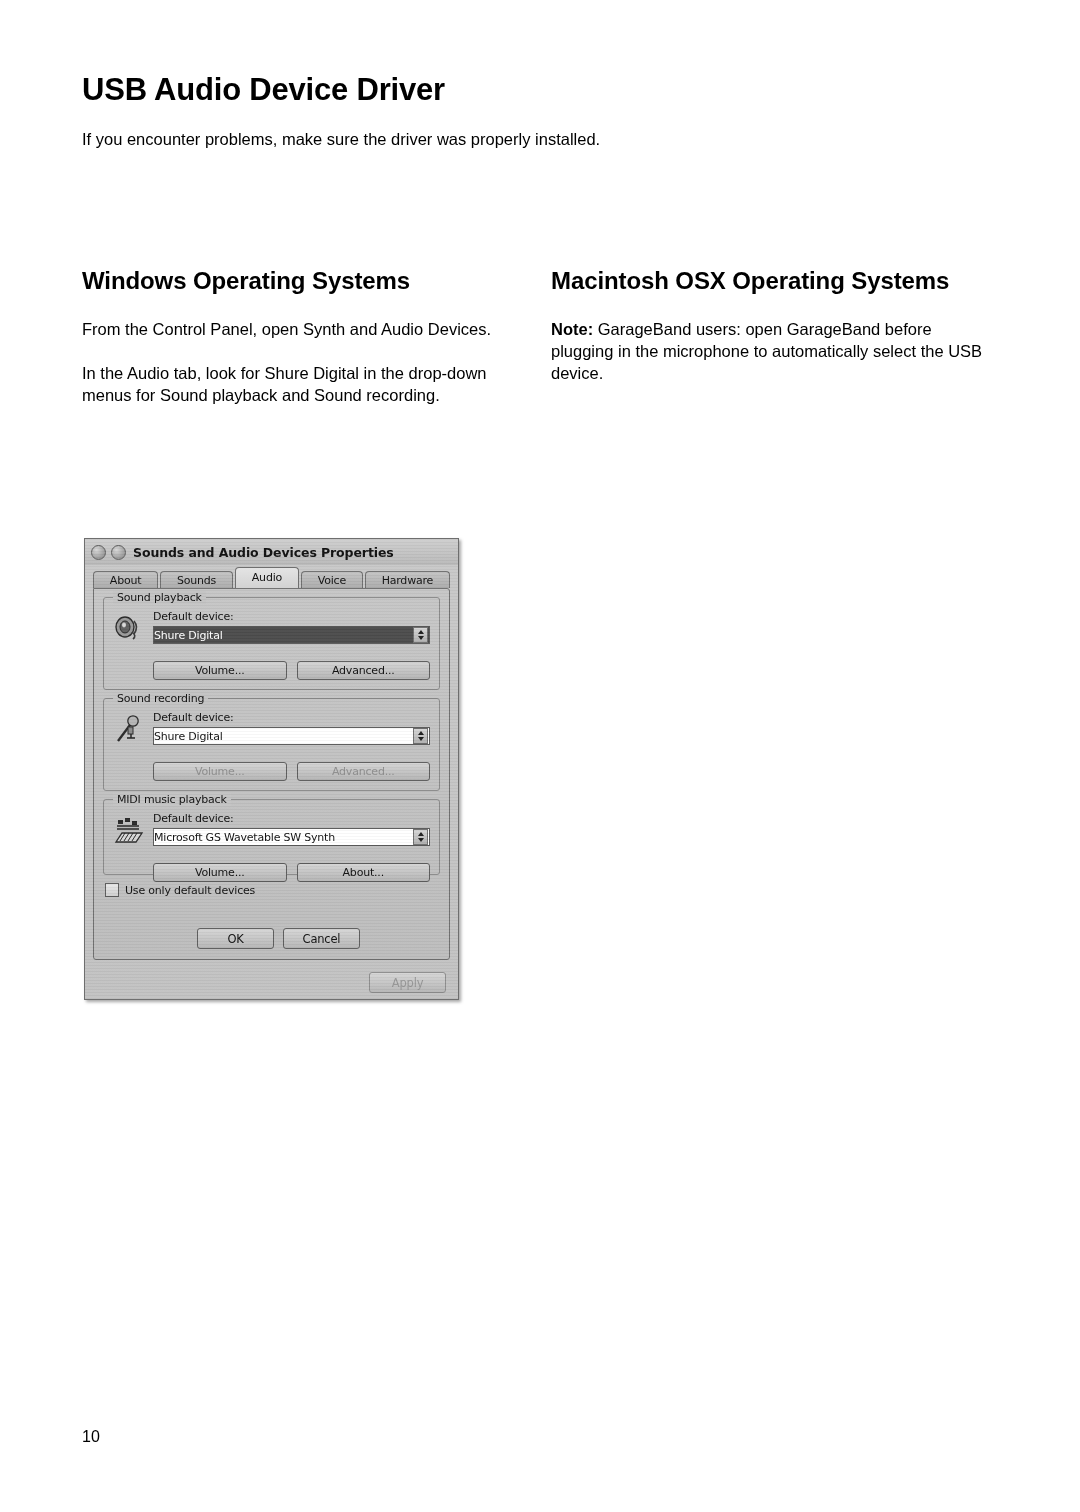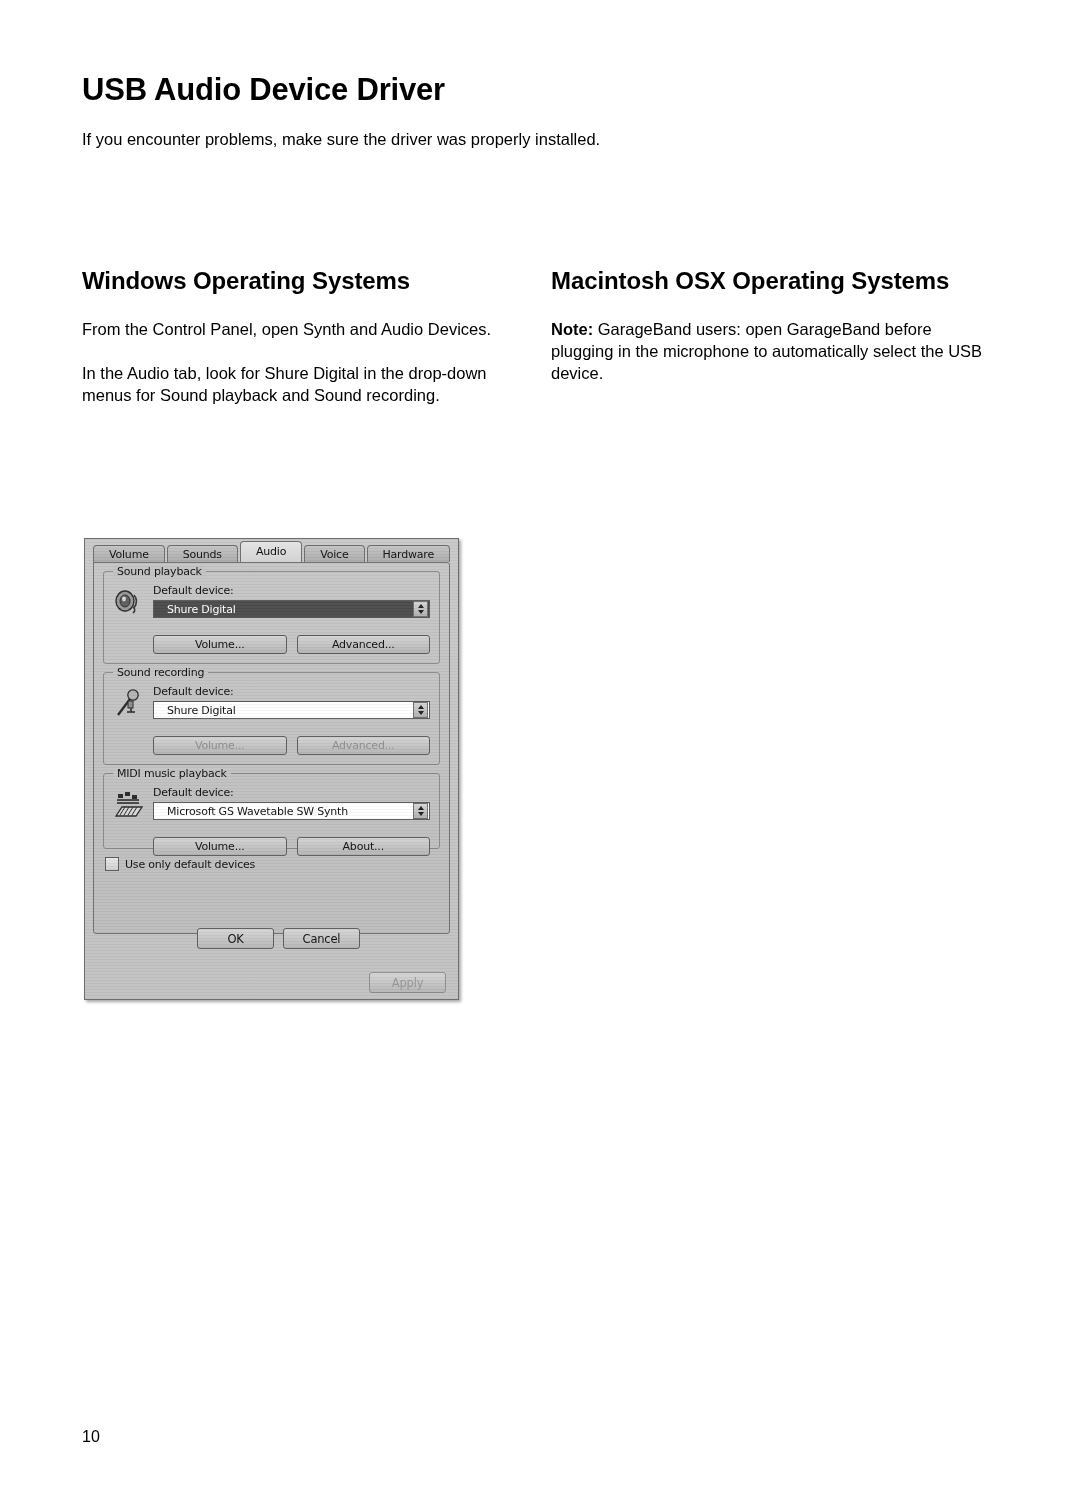--- a/index.html
+++ b/index.html
@@ -216,21 +216,21 @@
     height: 18px;
     border: 1px solid #5a5a5a;
     background: #ffffff;
     display: flex;
     align-items: center;
     box-sizing: border-box;
   }
   .combo-text {
     flex: 1 1 auto;
     font-size: 11px;
-    padding-left: 13px;
+    padding-left: 0;
     white-space: nowrap;
     overflow: hidden;
     letter-spacing: -0.2px;
   }
   .combo.selected { background: #4c4c4c; }
   .combo.selected .combo-text { color: #ffffff; }
   .combo-spin {
     width: 15px;
     height: 16px;
     flex: 0 0 15px;
@@ -330,23 +330,28 @@
   <p class="col-para">In the Audio tab, look for Shure Digital in the drop-down menus for Sound playback and Sound recording.</p>
 </div>
 
 <div class="col-right">
   <h2 class="col-heading">Macintosh OSX Operating Systems</h2>
   <p class="col-para"><span class="bold-lead">Note:</span><span> GarageBand users: open GarageBand before plugging in the microphone to automatically select the USB device.</span></p>
 </div>
 
 <div class="dialog-shot">
 
+  <div class="titlebar">
+    <span class="win-circle"></span>
+    <span class="win-circle"></span>
+    <span class="titlebar-text">Sounds and Audio Devices Properties</span>
+  </div>
 
   <div class="tabstrip">
-    <div class="tab">Volume</div>
+    <div class="tab">About</div>
     <div class="tab">Sounds</div>
     <div class="tab active">Audio</div>
     <div class="tab">Voice</div>
     <div class="tab">Hardware</div>
   </div>
 
   <div class="tabpage">
 
     <div class="groupbox">
       <div class="group-title">Sound playback</div>

